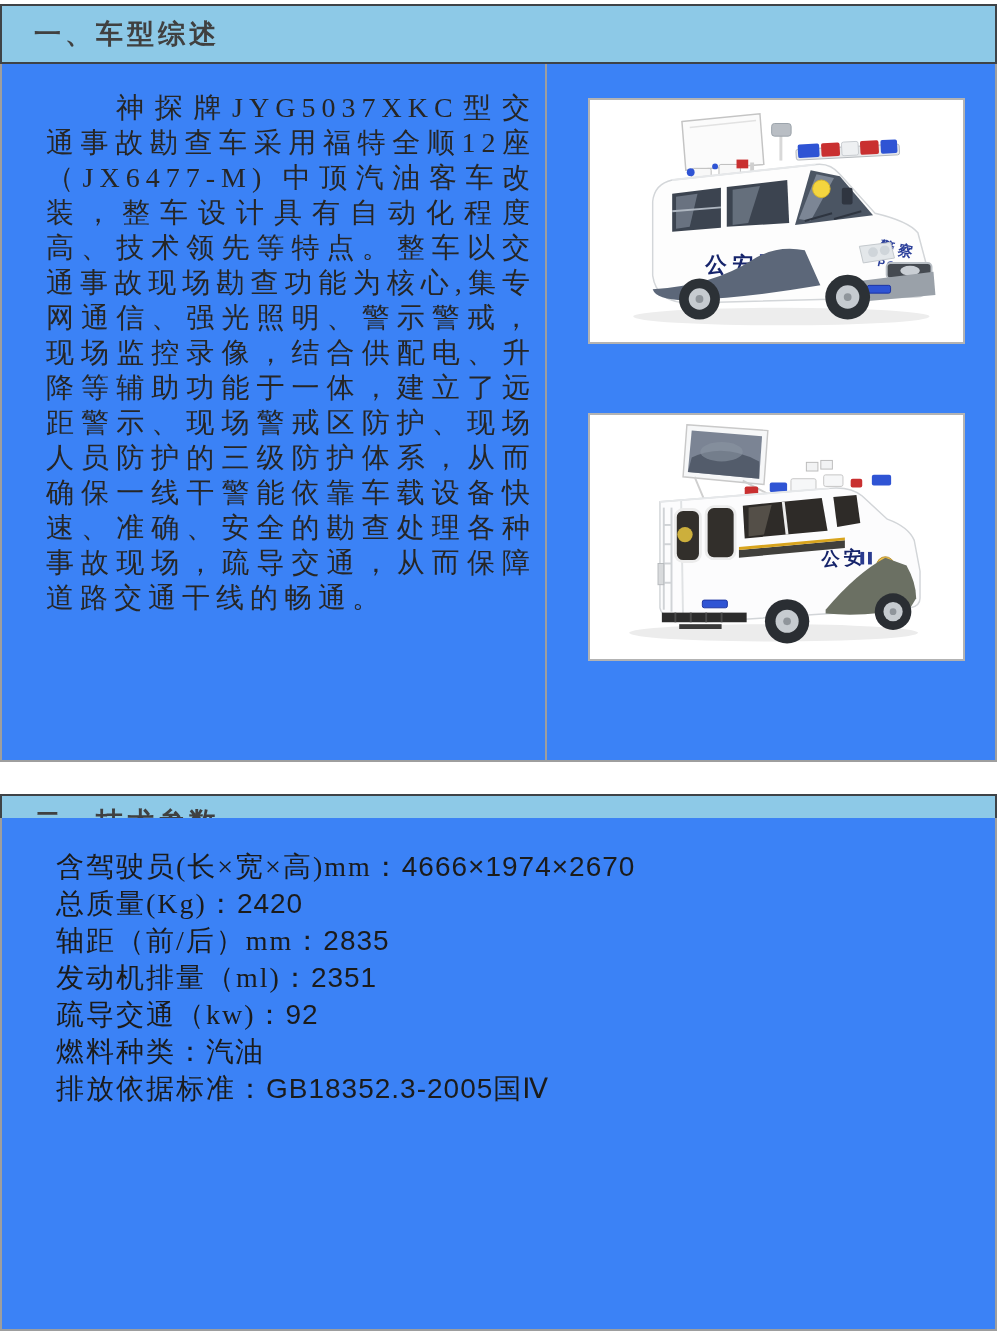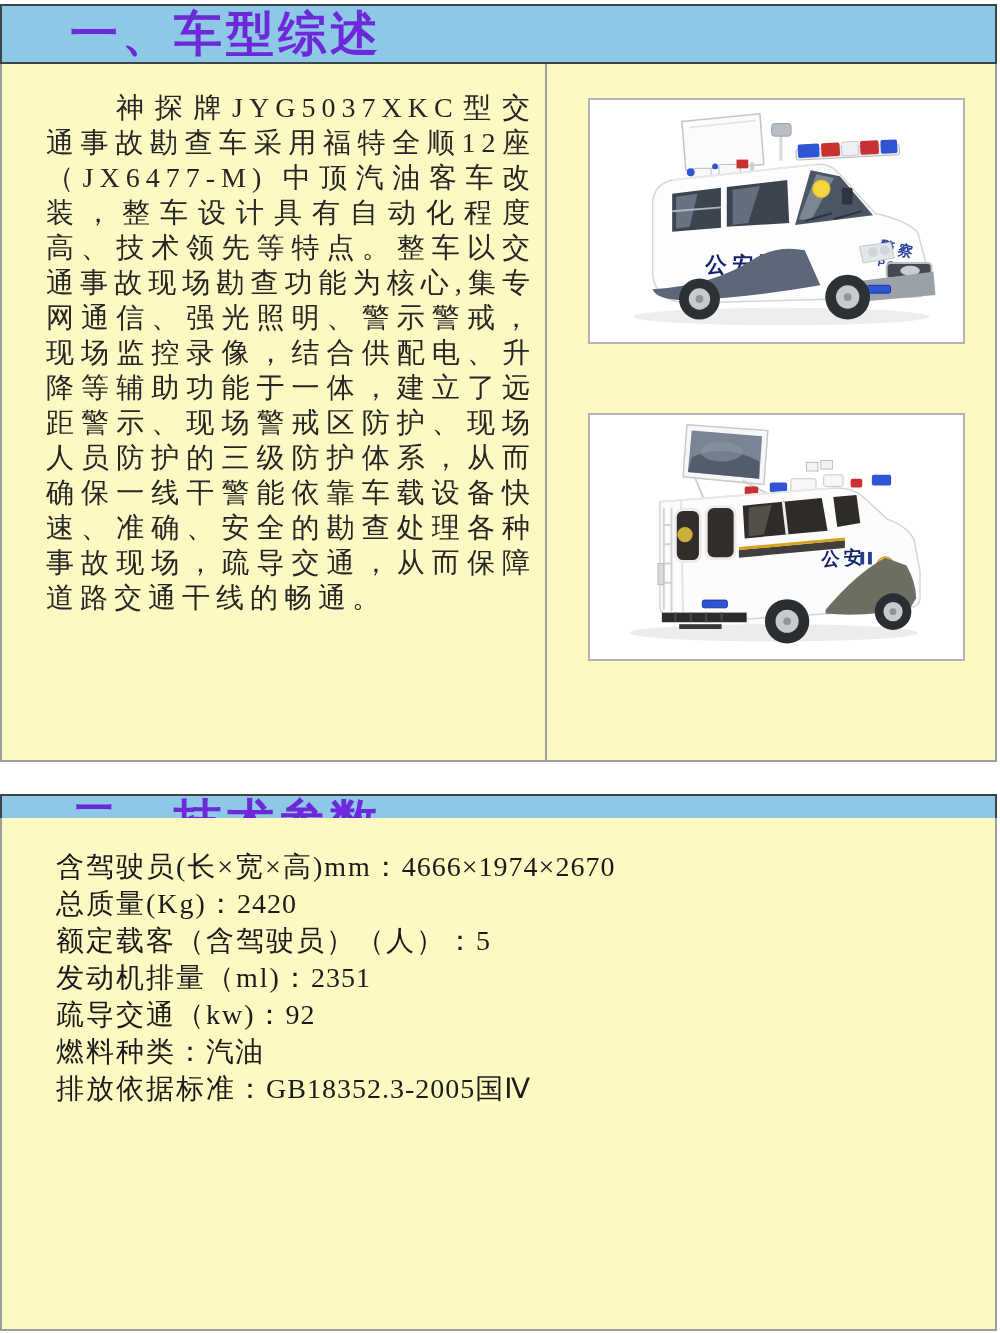--- a/index.html
+++ b/index.html
@@ -9,27 +9,27 @@
   }
   
   .section-header {
     position:absolute; left:0; width:997px; box-sizing:border-box;
     background:#8DC9E7; border:2px solid #3E4347;
     display:flex; align-items:center;
   }
   .hdr1 { top:4px; height:60px; }
   .hdr2 { top:794px; height:56px; }
   .section-title {
-    font-weight:bold; font-size:48px; color:#6d28d9; padding-left:32px;
-    letter-spacing:4px; white-space:nowrap;margin-left:36px;
+    font-weight:bold; font-size:27px; color:#404040; padding-left:32px;
+    letter-spacing:4px; white-space:nowrap;
   }
   
   .content-box {
     position:absolute; left:0; width:997px; box-sizing:border-box;
-    background:#fef9c3; border:2px solid #9E9E9E; border-top:none;
+    background:#3b82f6; border:2px solid #9E9E9E; border-top:none;
   }
   .box1 { top:64px; height:698px; }
   .box2 { top:818px; height:513px; }
   .col-divider {
     position:absolute; left:543px; top:0; bottom:0; width:2px; background:#9E9E9E;
   }
   
   .paragraph {
     position:absolute; left:44px; top:26px; width:490px; margin:0;
     font-family:"Liberation Serif","DejaVu Serif",serif;
@@ -47,21 +47,21 @@
   .img-frame svg { width:100%; height:100%; }
   
   .spec-list {
     position:absolute; left:54px; top:30px; right:40px;
     font-family:"Liberation Serif","DejaVu Serif",serif;
     font-size:28px; color:#1b1b1b;
   }
   .spec-line { line-height:37px; white-space:nowrap; }
   .spec-label { letter-spacing:2px; }
   .spec-value {
-    font-family:Liberation Serif, serif;
+    font-family:Liberation Sans, sans-serif;
     letter-spacing:1px;
   }
 </style>
 </head>
 <body>
 
 <div class="page">
 
   <div class="section-header hdr1">
     <span class="section-title">一、车型综述</span>
@@ -245,21 +245,21 @@
   <div class="content-box box2">
     <div class="spec-list">
 
     <div class="spec-line">
         <span class="spec-label">含驾驶员(长×宽×高)mm：</span><span class="spec-value">4666×1974×2670</span>
       </div>
         <div class="spec-line">
         <span class="spec-label">总质量(Kg)：</span><span class="spec-value">2420</span>
       </div>
         <div class="spec-line">
-        <span class="spec-label">额定载客（含驾驶员）（人）：</span><span class="spec-value">5</span>
+        <span class="spec-label">轴距（前/后）mm：</span><span class="spec-value">2835</span>
       </div>
         <div class="spec-line">
         <span class="spec-label">发动机排量（ml)：</span><span class="spec-value">2351</span>
       </div>
         <div class="spec-line">
         <span class="spec-label">疏导交通（kw)：</span><span class="spec-value">92</span>
       </div>
         <div class="spec-line">
         <span class="spec-label">燃料种类：</span><span class="spec-value">汽油</span>
       </div>

